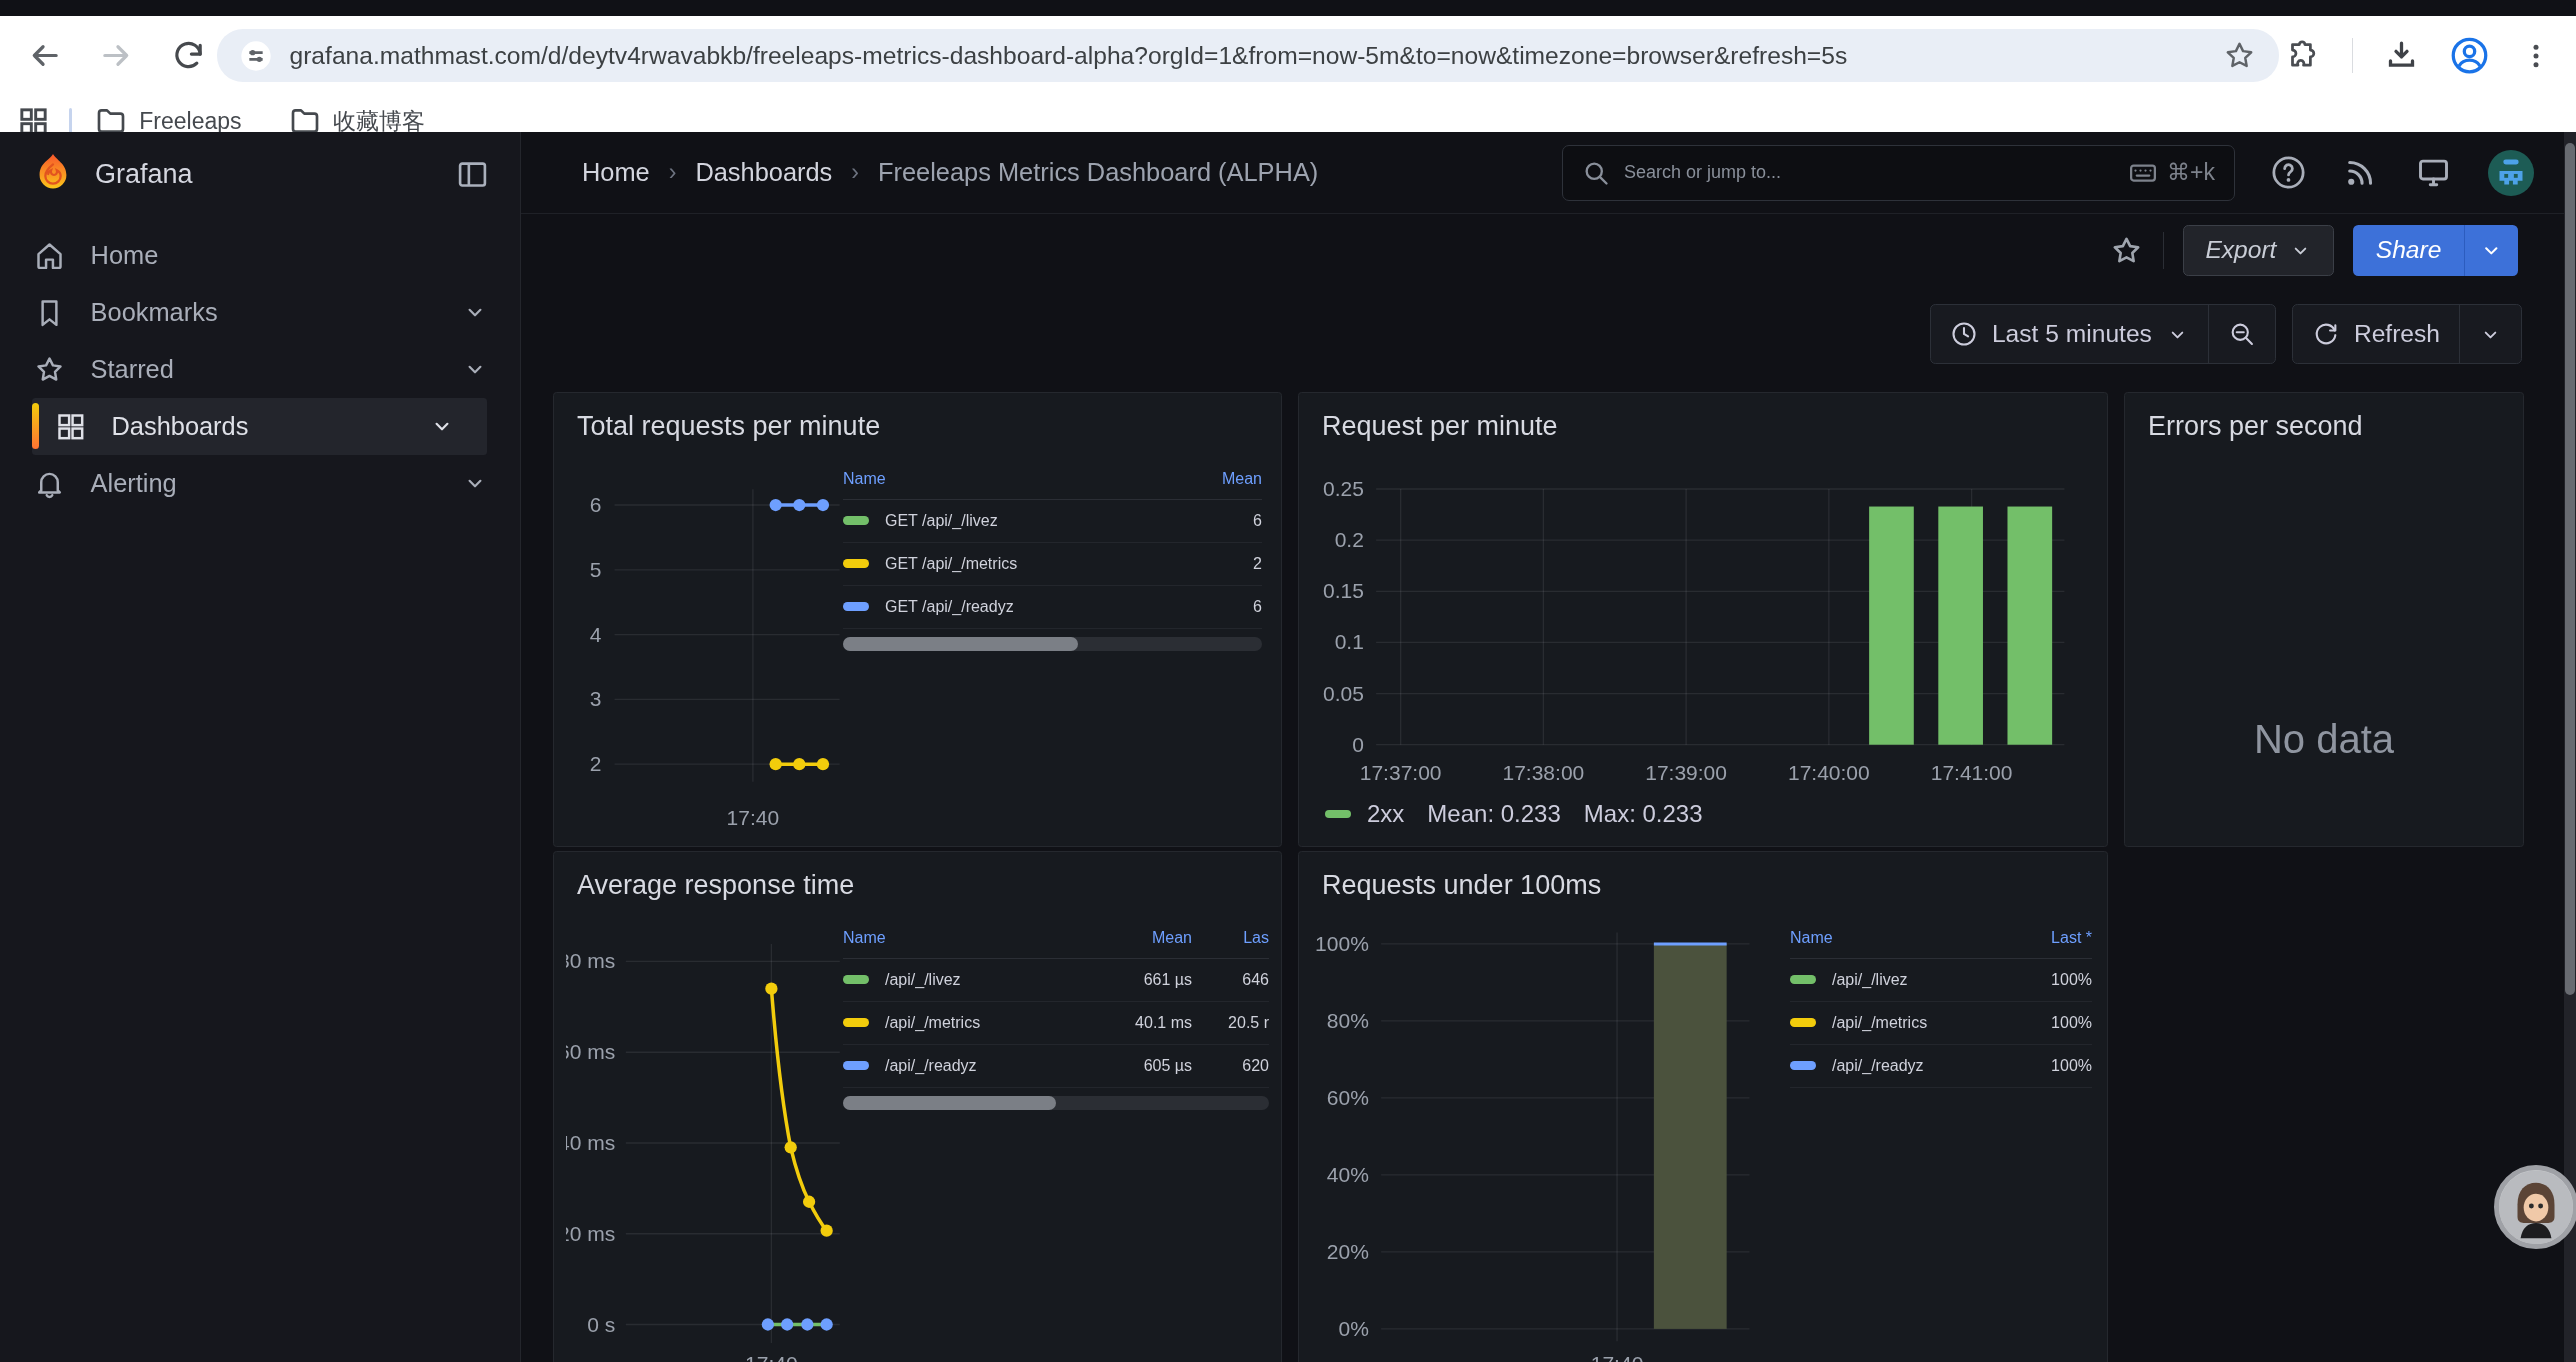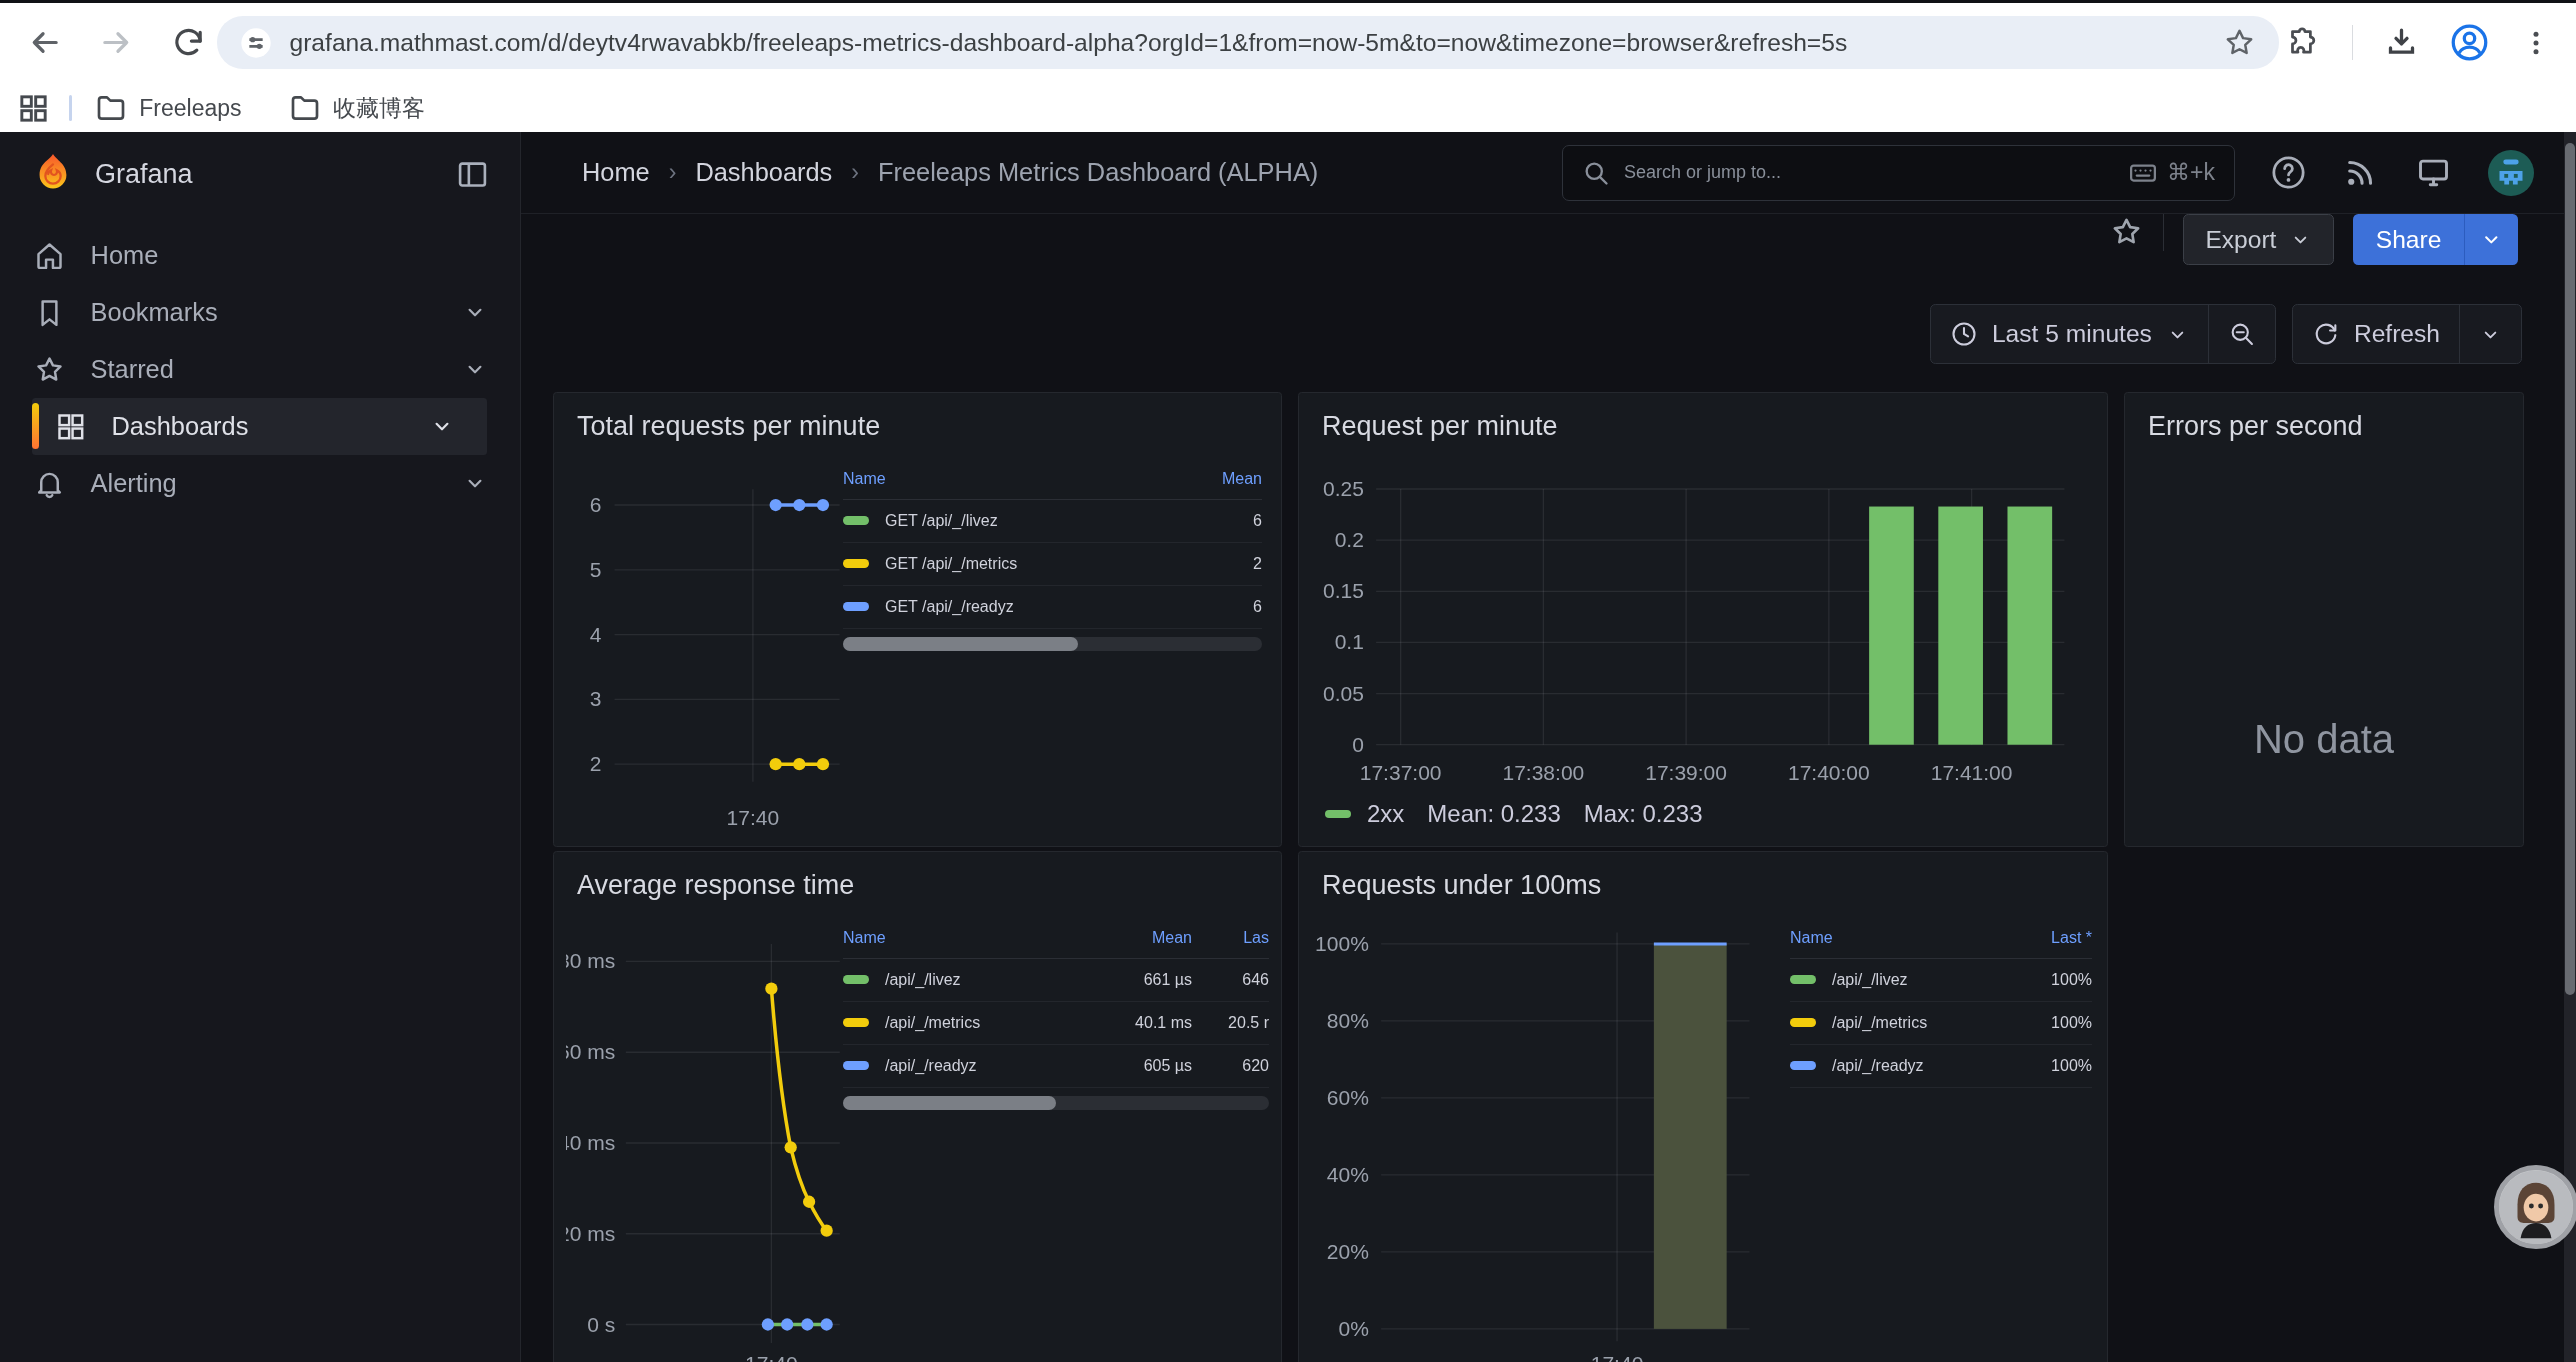--- a/index.html
+++ b/index.html
@@ -1,20 +1,20 @@
 <!DOCTYPE html>
 <html style="font-size:14px"><head>
 <meta charset="utf-8">
 <style>
   * { margin:0; padding:0; box-sizing:border-box; }
   html,body { width:2576px; height:1363px; overflow:hidden; background:#101116;
               font-family:"Liberation Sans", sans-serif; }
 
   
-  .chrome { position:absolute; top:3px; left:0; width:2576px; height:132px; background:#ffffff; }
+  .chrome { position:absolute; top:16px; left:0; width:2576px; height:132px; background:#ffffff; }
   .chrome-toolbar { position:absolute; top:0; left:0; right:0; height:79px; display:flex; align-items:center; }
   .nav-btn { width:56px; height:56px; display:flex; align-items:center; justify-content:center; border-radius:50%; margin-left:16px; cursor:pointer; }
   .url-pill { position:absolute; left:217px; top:13px; width:2062px; height:53px; background:#e9eef6; border-radius:26px; display:flex; align-items:center; padding:0 23px; }
   .url-text { font-size:24.6px; color:#3c4043; margin-left:17.5px; flex:1; white-space:nowrap; overflow:hidden; }
   .chrome-right { position:absolute; right:0; top:0; height:79px; display:flex; align-items:center; gap:32px; padding-right:24.6px; }
   .chrome-divider { width:1.8px; height:35px; background:#dadce0; }
   .bookmarks-bar { position:absolute; top:79px; left:0; right:0; height:53px; background:#ffffff; display:flex; align-items:center; border-bottom:0.9px solid #e8eaed; }
   .bm-sep { width:3.5px; height:26px; background:#c6d4ee; border-radius:1.8px; margin:0 23px 0 17.5px; }
   .bm-item { display:flex; align-items:center; gap:12.3px; font-size:23px; color:#45494e; margin-right:47px; cursor:pointer; }
 
@@ -33,21 +33,21 @@
   .topnav { position:absolute; top:0; left:0; right:0; height:82px; display:flex; align-items:center; padding:0 42px 0 61px; border-bottom:0.9px solid #1f2127; }
   .crumb { font-size:25.4px; color:#d3d5de; cursor:pointer; white-space:nowrap; }
   .crumb.current { color:#9da3af; cursor:default; }
   .crumb-sep { color:#6d7380; margin:0 19px; font-size:23px; }
   .searchbox { margin-left:auto; width:673px; height:56px; background:#0d0e12; border:0.9px solid #2e323a; border-radius:7px; display:flex; align-items:center; padding:0 19px; cursor:text; }
   .searchbox .ph { color:#898f9a; font-size:18px; margin-left:14px; flex:1; }
   .shortcut { display:flex; align-items:center; gap:8.8px; color:#7d828c; font-size:23px; }
   .navicons { display:flex; align-items:center; gap:35px; margin-left:35px; }
   .avatar-top { width:46px; height:46px; border-radius:50%; background:#1d5c55; position:relative; overflow:hidden; cursor:pointer; }
 
-  .subheader { position:absolute; top:82px; left:0; right:0; height:72px; display:flex; justify-content:flex-end; gap:19px; padding-right:58px; }
+  .subheader { position:absolute; top:82px; left:0; right:0; height:72px; display:flex; align-items:center; justify-content:flex-end; gap:19px; padding-right:58px;font-style:italic; }
   .btn { height:51px; border-radius:5.3px; display:flex; align-items:center; font-size:24.6px; cursor:pointer; }
   .btn-dark { background:#22242a; border:0.9px solid #3b3f47; color:#c9cdd6; padding:0 21px; gap:12.3px; }
   .share-group { display:flex; height:51px; border-radius:5.3px; overflow:hidden; cursor:pointer; }
   .share-main { background:#3d71d9; color:#ffffff; font-size:24.6px; font-weight:500; display:flex; align-items:center; padding:0 23px; }
   .share-arrow { background:#3d71d9; border-left:1.8px solid #2c5cbf; display:flex; align-items:center; padding:0 14px; }
   .vdiv { width:1.8px; height:37px; background:#2b2e35; }
 
   .timebar { position:absolute; top:172px; right:54px; display:flex; gap:16px; }
   .tgroup { display:flex; height:60px; background:#181a20; border:0.9px solid #2c3038; border-radius:5.3px; overflow:hidden;text-align:center; }
   .tseg { display:flex; align-items:center; gap:14px; padding:0 19px; font-size:24.6px; color:#ccccdc; cursor:pointer; }

